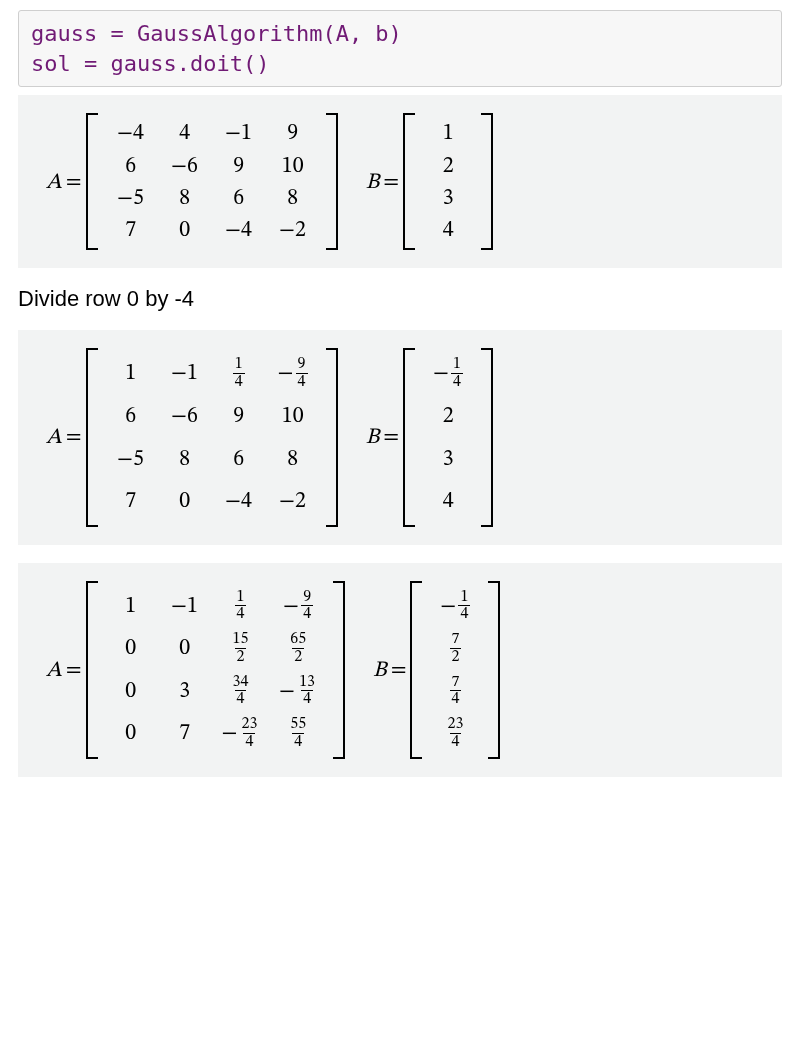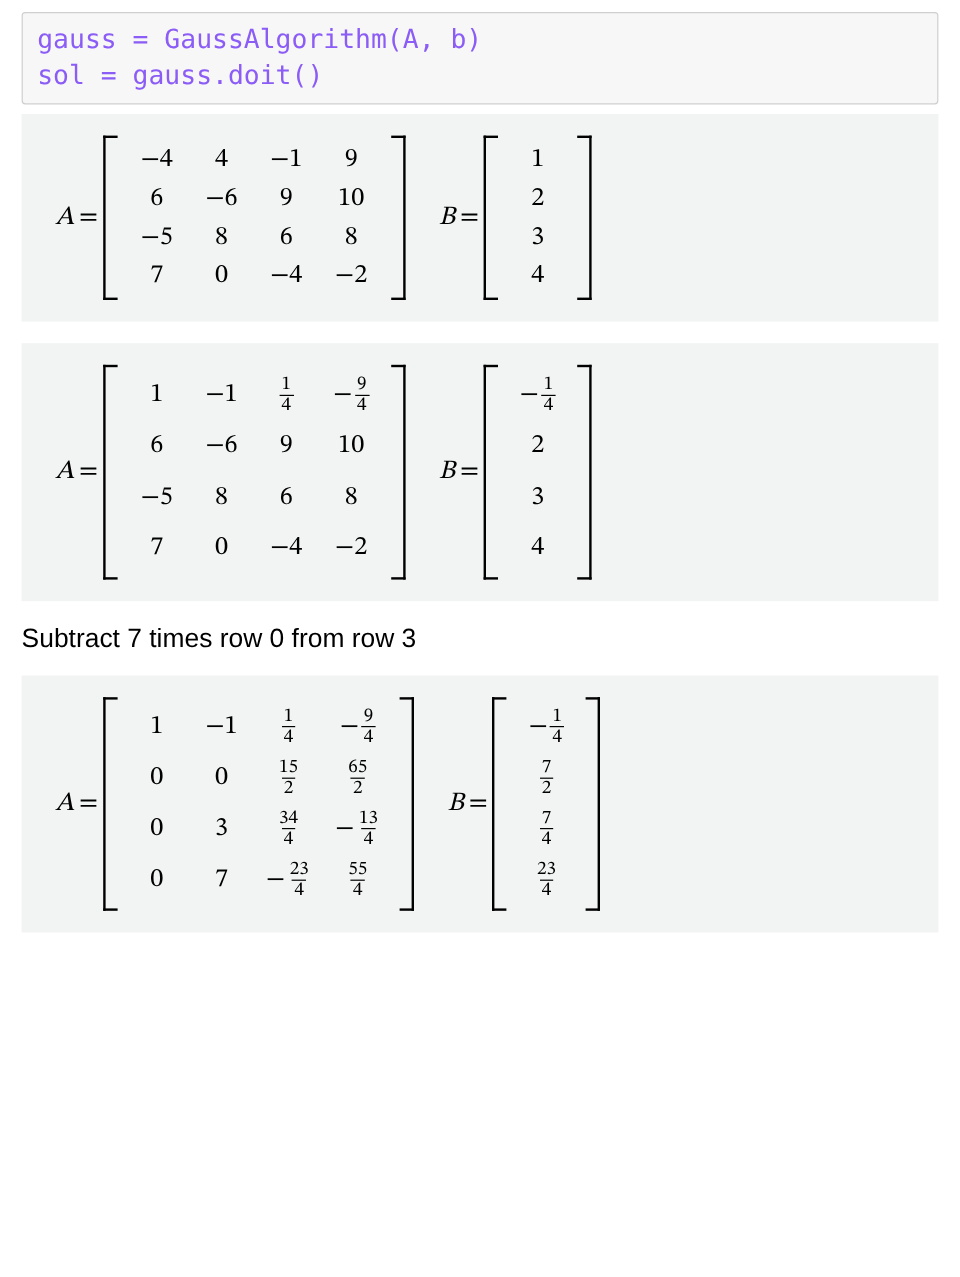--- a/index.html
+++ b/index.html
@@ -15,21 +15,21 @@
   }
   .code-cell {
     border: 1px solid #cfcfcf;
     background: #f7f7f7;
     border-radius: 3px;
     padding: 8px 12px;
     font-family: "Menlo", "Consolas", "DejaVu Sans Mono", monospace;
     font-size: 22px;
     line-height: 1.35;
     white-space: pre;
-    color: #8b5cf6;
+    color: #701a75;
   }
   h3.section-title {
     font-size: 24px;
     font-weight: 700;
     margin: 18px 0 16px 0;
   }
   .step-text {
     font-size: 22px;
     margin: 18px 0;
   }
@@ -147,20 +147,21 @@
             <span class="cell">2</span>
             <span class="cell">3</span>
             <span class="cell">4</span>
           </span>
           <span class="bracket right"></span>
         </span>
     </span>
   </div>
 
 
+  <div class="step-text">Divide row 0 by -4</div>
 
   <div class="math-block">
     <span class="eqgroup">
       <span class="eq-label">A</span>
       <span class="equals">=</span>
       <span class="matrix">
           <span class="bracket left"></span>
           <span class="mbody" style="grid-template-columns: repeat(4, auto); grid-template-rows: repeat(4, 1fr);">
             <span class="cell">1</span>
             <span class="cell">−1</span>
@@ -204,21 +205,20 @@
               </span></span>
             <span class="cell">2</span>
             <span class="cell">3</span>
             <span class="cell">4</span>
           </span>
           <span class="bracket right"></span>
         </span>
     </span>
   </div>
 
-  <div class="step-text">Subtract 7 times row 0 from row 3</div>
 
   <div class="math-block">
     <span class="eqgroup">
       <span class="eq-label">A</span>
       <span class="equals">=</span>
       <span class="matrix">
           <span class="bracket left"></span>
           <span class="mbody" style="grid-template-columns: repeat(4, auto); grid-template-rows: repeat(4, 1fr);">
             <span class="cell">1</span>
             <span class="cell">−1</span>

